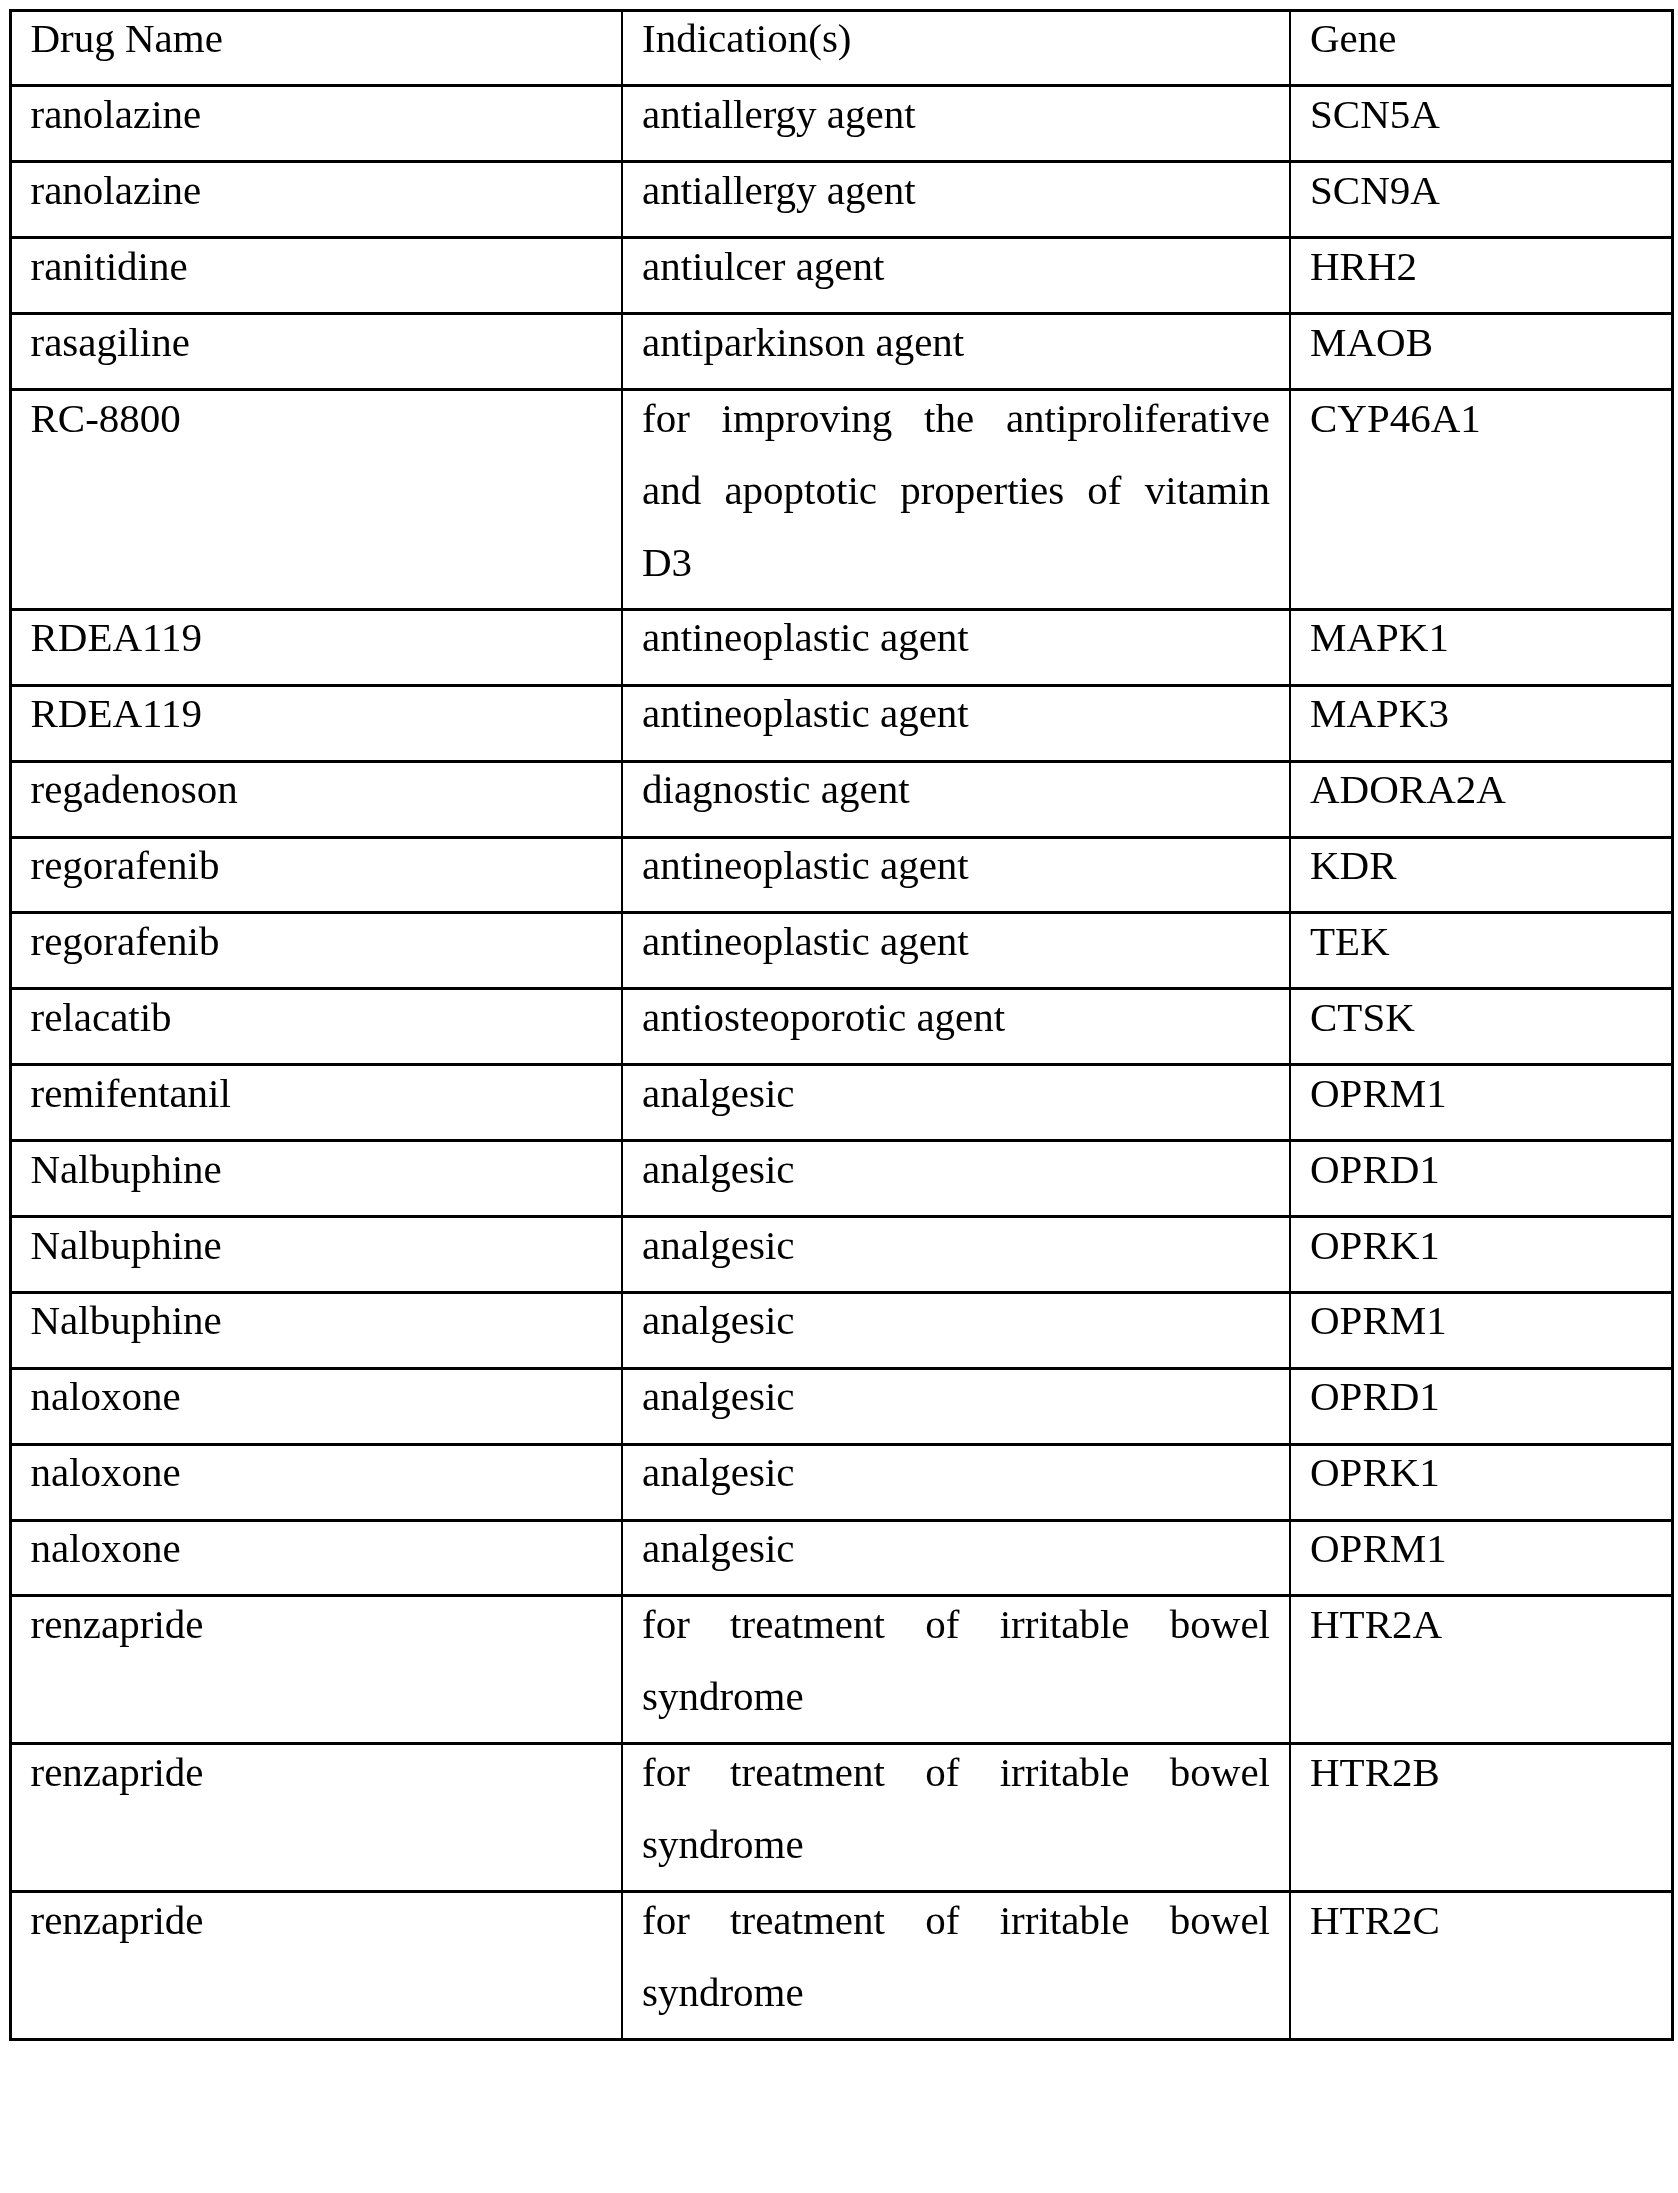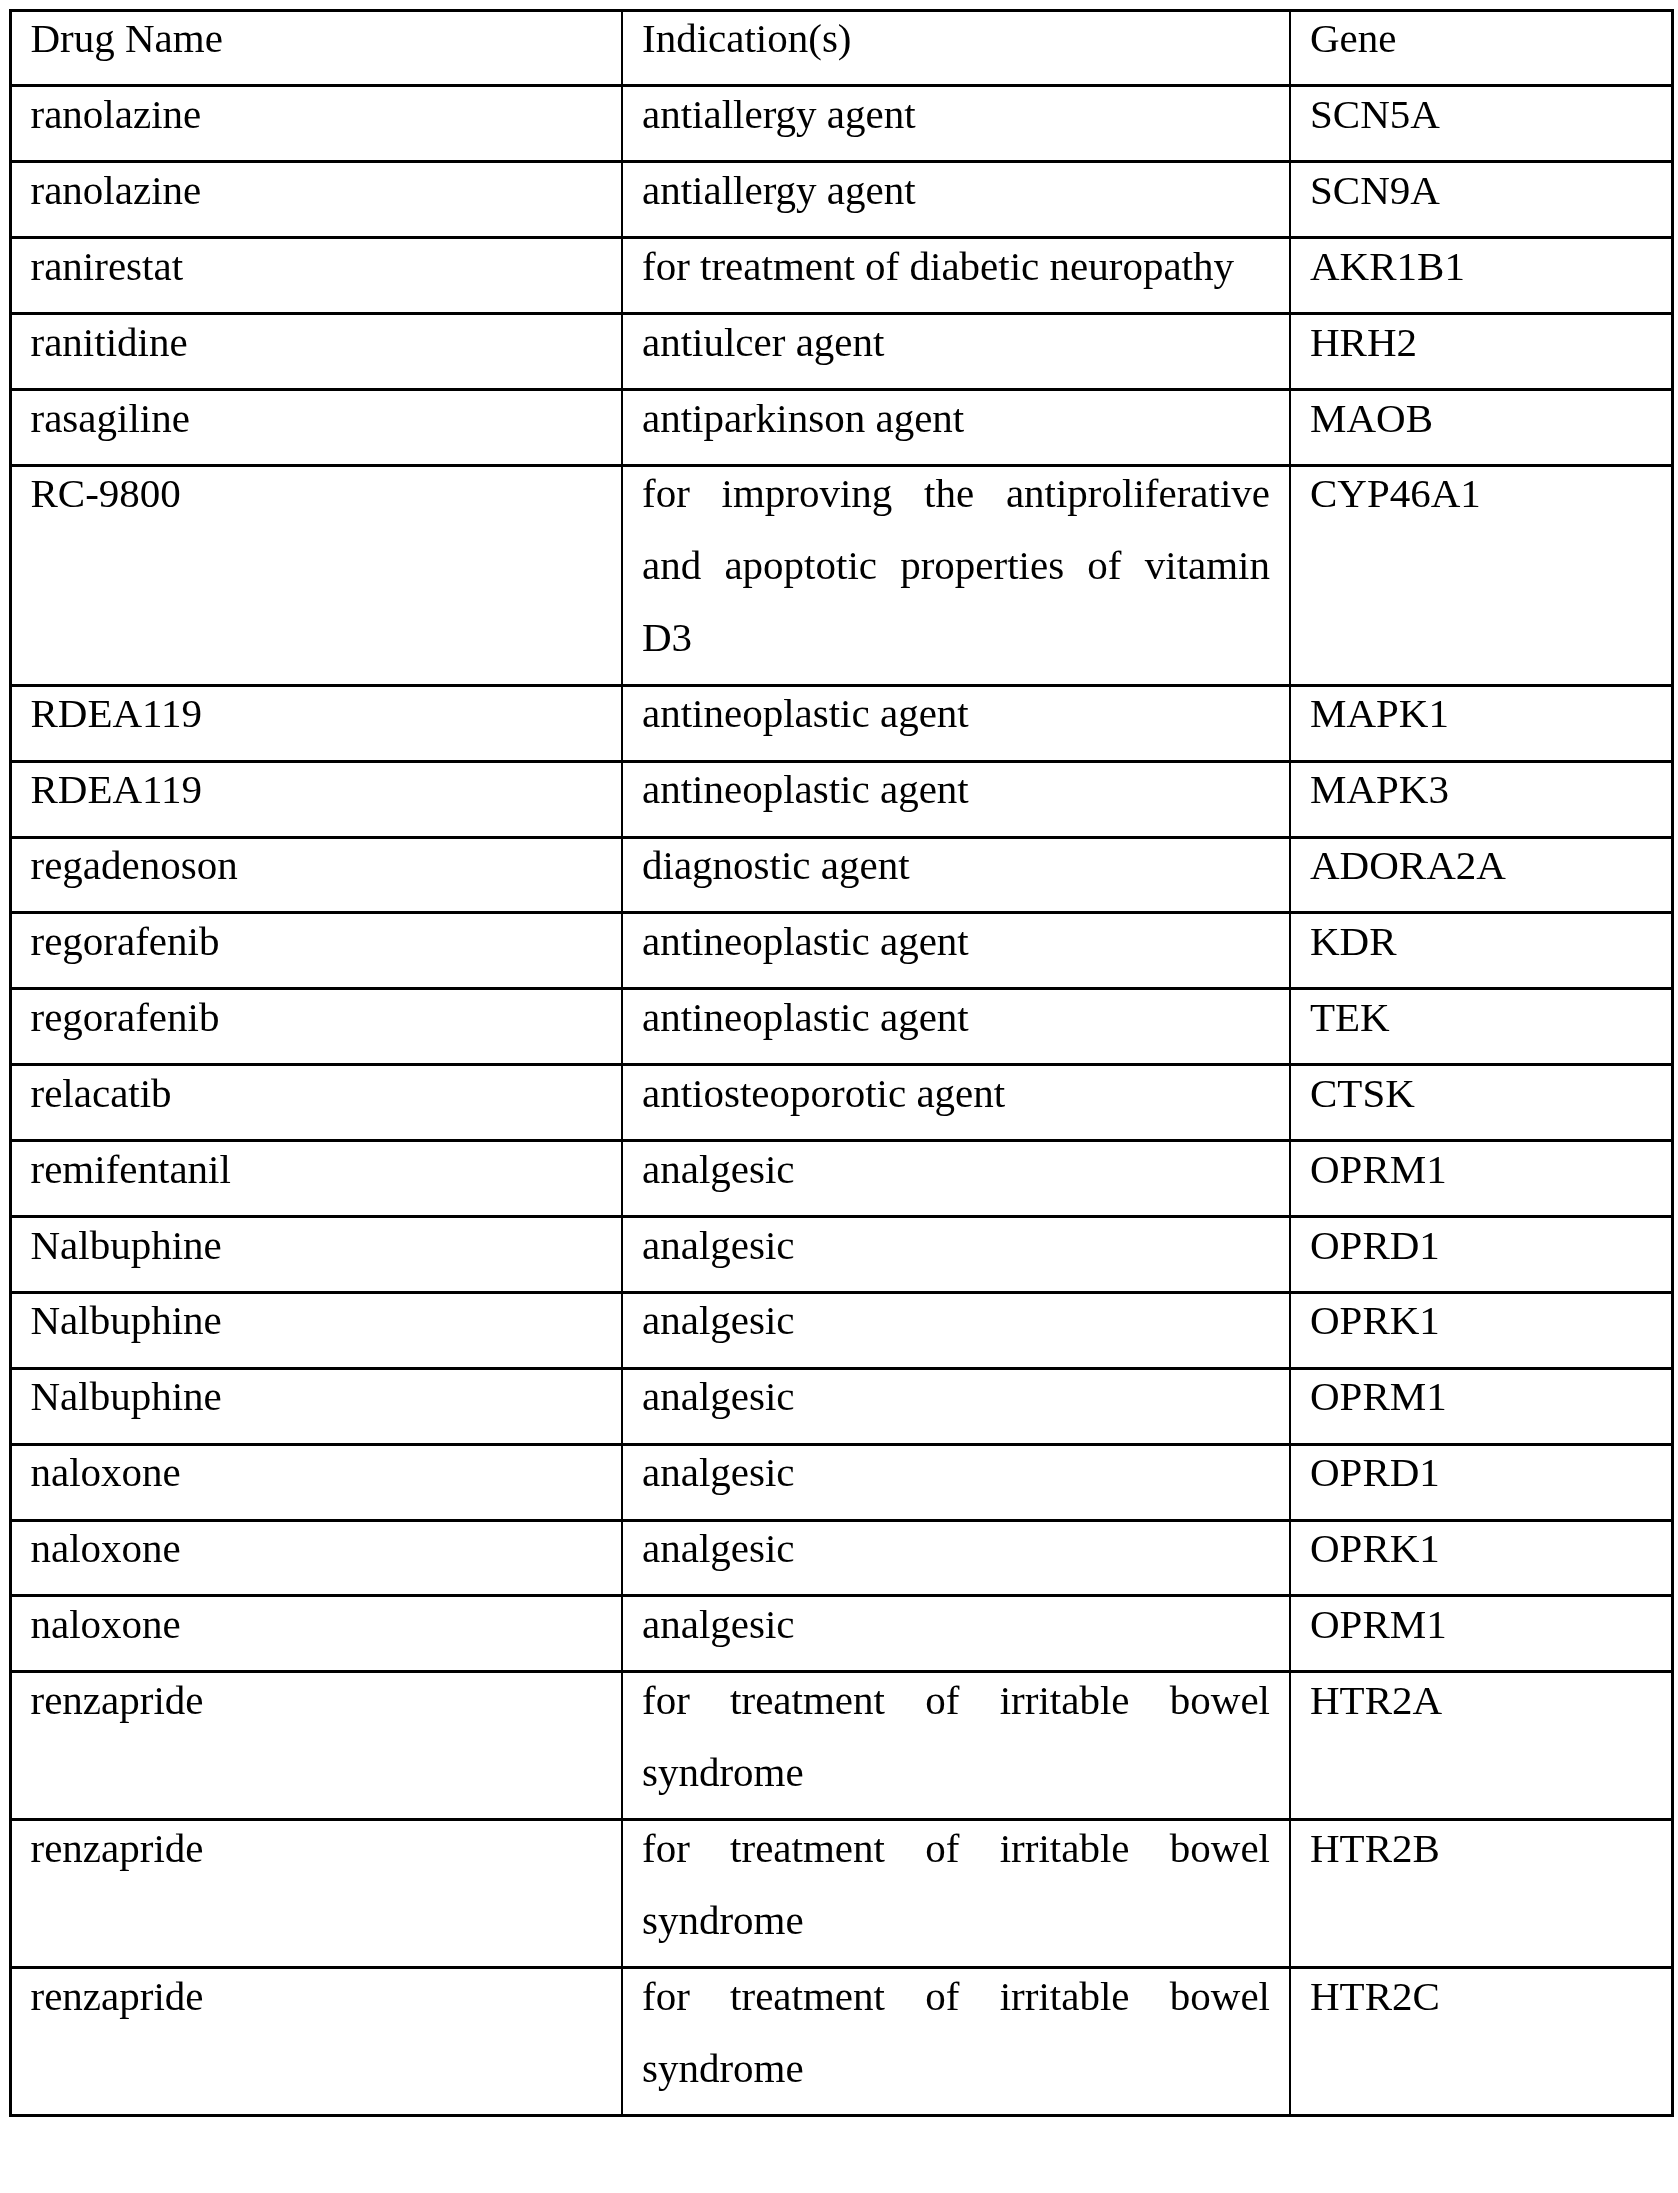--- a/index.html
+++ b/index.html
@@ -92,31 +92,20 @@
           <span class="cell-text">ranolazine</span>
         </td>
         <td class="ind">
           <span class="cell-text">antiallergy agent</span>
         </td>
         <td>
           <span class="cell-text">SCN9A</span>
         </td>
       </tr>
 
-      <tr>
-        <td>
-          <span class="cell-text">ranirestat</span>
-        </td>
-        <td class="ind">
-          <span class="cell-text">for treatment of diabetic neuropathy</span>
-        </td>
-        <td>
-          <span class="cell-text">AKR1B1</span>
-        </td>
-      </tr>
 
       <tr>
         <td>
           <span class="cell-text">ranitidine</span>
         </td>
         <td class="ind">
           <span class="cell-text">antiulcer agent</span>
         </td>
         <td>
           <span class="cell-text">HRH2</span>
@@ -130,21 +119,21 @@
         <td class="ind">
           <span class="cell-text">antiparkinson agent</span>
         </td>
         <td>
           <span class="cell-text">MAOB</span>
         </td>
       </tr>
 
       <tr>
         <td>
-          <span class="cell-text">RC-9800</span>
+          <span class="cell-text">RC-8800</span>
         </td>
         <td class="ind">
           <span class="cell-text">for improving the antiproliferative and apoptotic properties of vitamin D3</span>
         </td>
         <td>
           <span class="cell-text">CYP46A1</span>
         </td>
       </tr>
 
       <tr>

